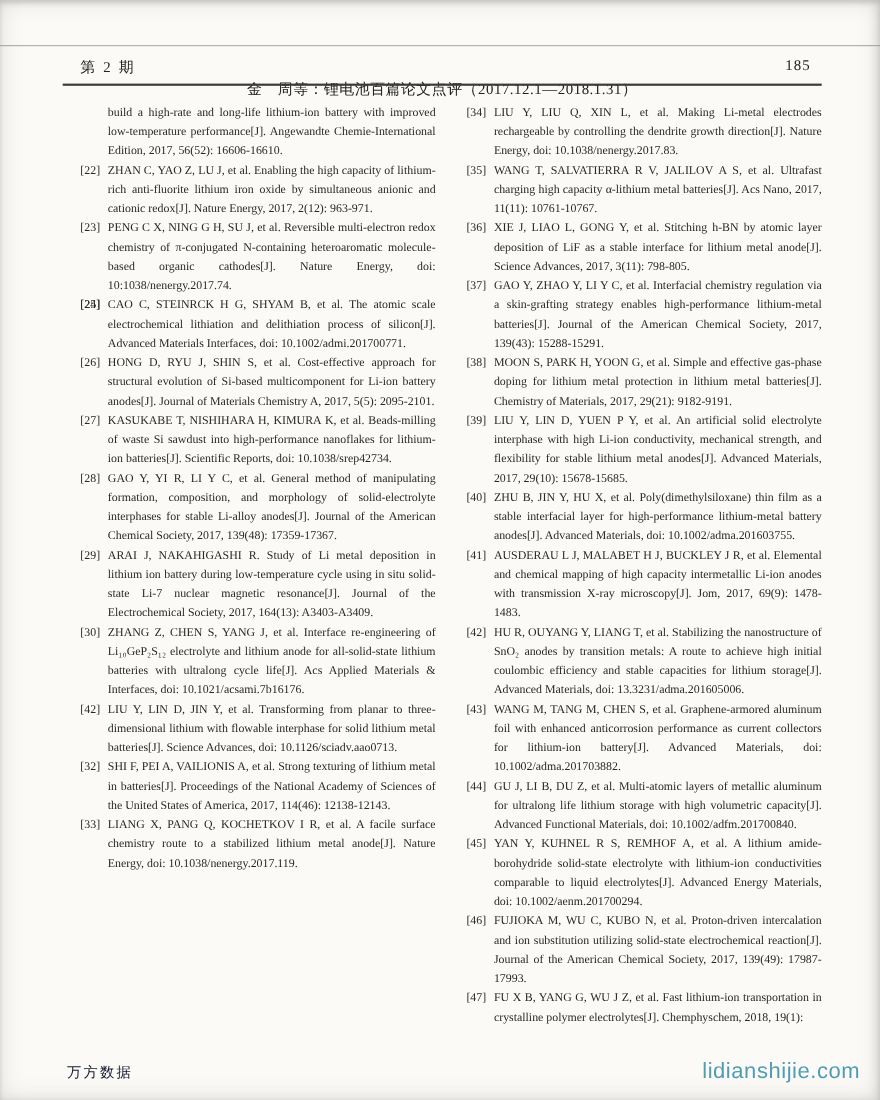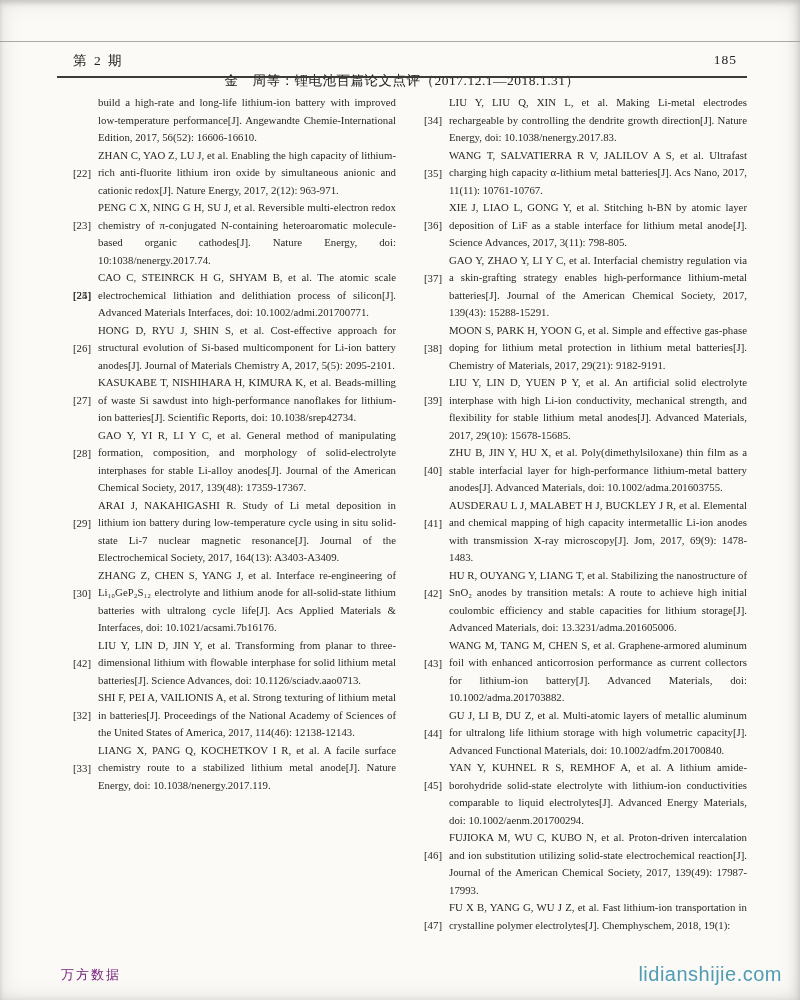--- a/index.html
+++ b/index.html
@@ -31,24 +31,24 @@
   .columns{
     position:absolute;top:94px;left:73px;width:674px;
     display:flex;gap:28px;
   }
   .col{
     width:330px;
     font-size:10.8px;line-height:17.5px;
     text-align:justify;color:#292826;
   }
   .ref{position:relative;padding-left:25px;margin:0;}
-  .ref .num{position:absolute;left:0;top:0;margin-top:18px;}
+  .ref .num{position:absolute;left:0;top:0;}
   .footer-left{
     position:absolute;left:61px;bottom:16px;
-    font-size:13px;color:#701a75;letter-spacing:2px;text-align:center;
+    font-size:13px;color:#0f172a;letter-spacing:2px;text-align:center;
   }
   .footer-right{
     position:absolute;right:18px;bottom:14px;
     font-size:20px;color:#4f9cb3;
     font-family:"Liberation Sans","DejaVu Sans",sans-serif;
     letter-spacing:.5px;
   }
 </style>
 </head>
 <body>

